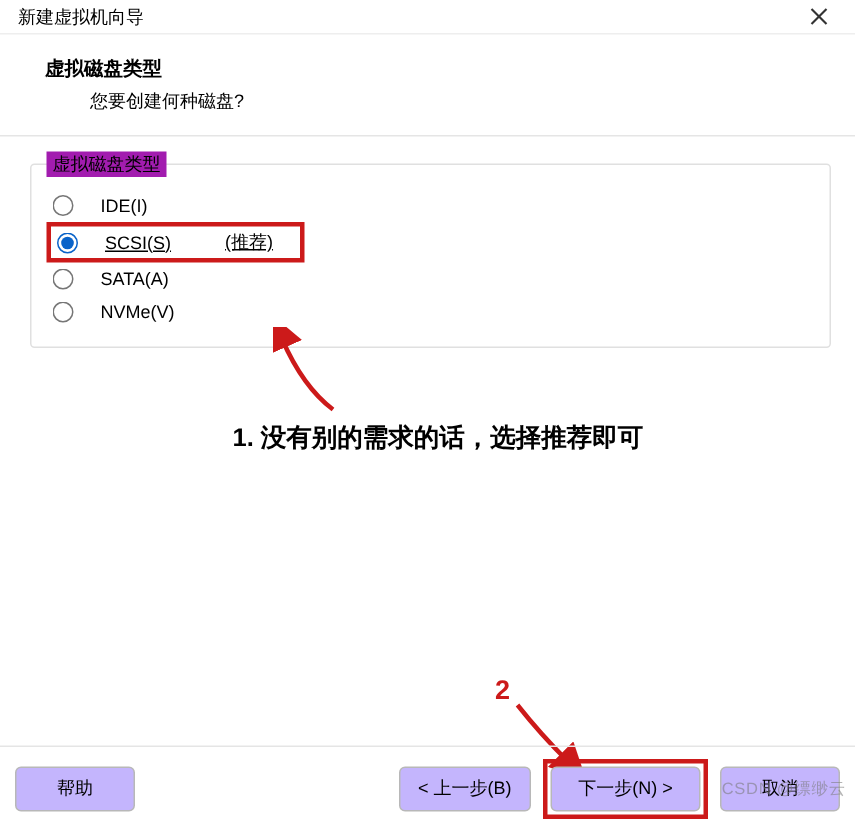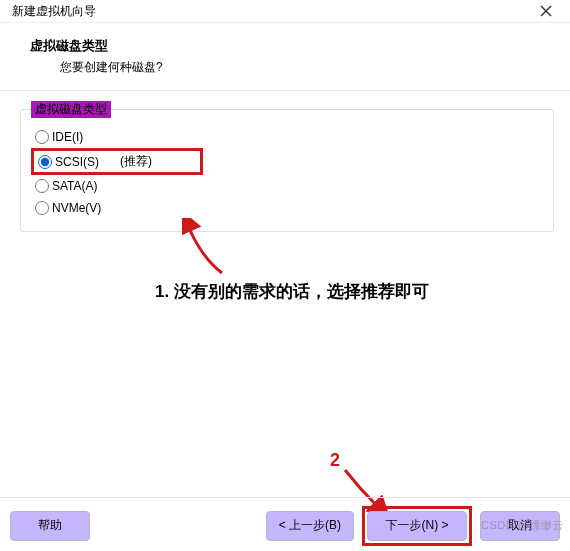--- a/index.html
+++ b/index.html
@@ -45,27 +45,28 @@
       position: absolute;
       top: -9px; left: 10px;
       background: #a21caf;
       padding: 0 4px;
       font-size: 12px;
     }
     .radio-row {
       display: flex;
       align-items: center;
       padding: 4px 2px;
-      gap: 3px;
+      gap: 18px;
       font-size: 12px;
     }
     .radio-row.selected {
       border: 3px solid #cc1a1a;
       padding: 2px 2px;
       width: 172px;
+      text-decoration: underline;
     }
     input[type="radio"] {
       width: 14px; height: 14px;
       accent-color: #0a63c9;
       margin-left: 2px;
     }
     .reco { margin-left: 18px; }
     .annotation1 {
       position: absolute;
       top: 280px;

